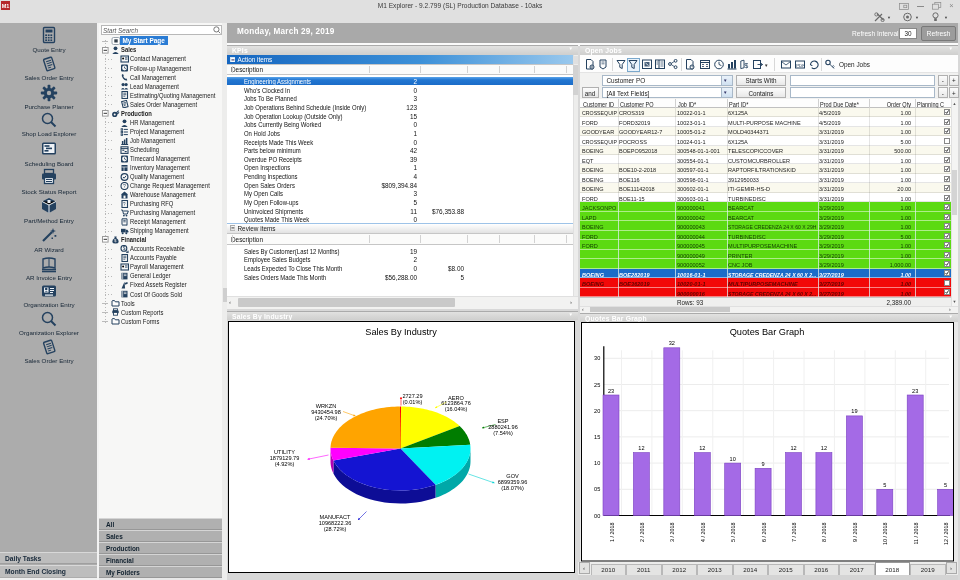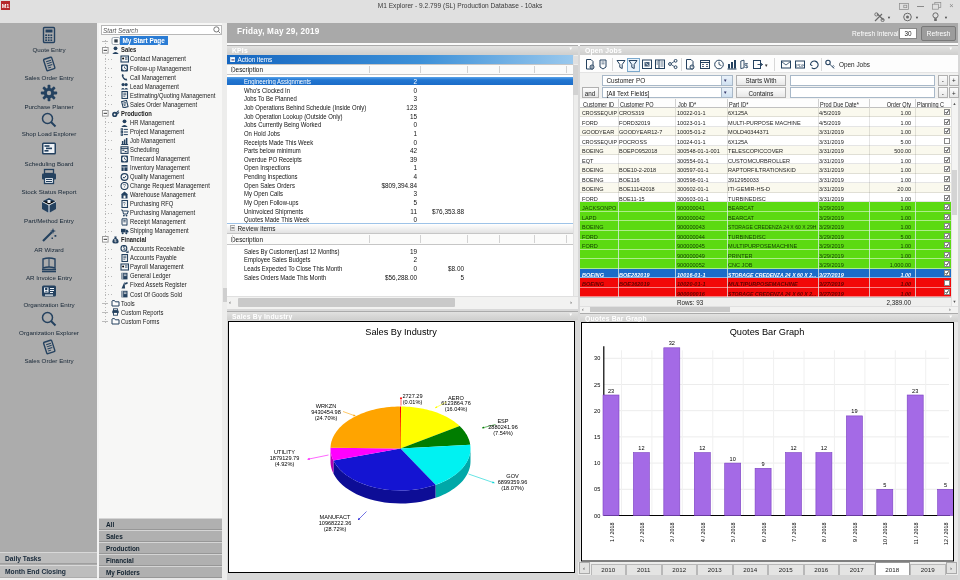--- a/index.html
+++ b/index.html
@@ -378,21 +378,21 @@
 <div class="abs" style="left:99px;top:517.5px;width:123px;height:12px;background:#b0b0b0;border-top:1px solid #d5d5d5;border-bottom:1px solid #979797;color:#10202e;font-weight:bold;font-size:6.4px;padding:2px 0 0 7px;">All</div>
 <div class="abs" style="left:99px;top:529.5px;width:123px;height:12px;background:#b0b0b0;border-top:1px solid #d5d5d5;border-bottom:1px solid #979797;color:#10202e;font-weight:bold;font-size:6.4px;padding:2px 0 0 7px;">Sales</div>
 <div class="abs" style="left:99px;top:541.5px;width:123px;height:12px;background:#b0b0b0;border-top:1px solid #d5d5d5;border-bottom:1px solid #979797;color:#10202e;font-weight:bold;font-size:6.4px;padding:2px 0 0 7px;">Production</div>
 <div class="abs" style="left:99px;top:553.5px;width:123px;height:12px;background:#b0b0b0;border-top:1px solid #d5d5d5;border-bottom:1px solid #979797;color:#10202e;font-weight:bold;font-size:6.4px;padding:2px 0 0 7px;">Financial</div>
 <div class="abs" style="left:99px;top:565.5px;width:123px;height:12px;background:#b0b0b0;border-top:1px solid #d5d5d5;border-bottom:1px solid #979797;color:#10202e;font-weight:bold;font-size:6.4px;padding:2px 0 0 7px;">My Folders</div>
 <div class="abs" style="left:99px;top:577.5px;width:123px;height:2.5px;background:#e8e8e8;"></div>
 <div class="abs" style="left:222px;top:23px;width:5px;height:557px;background:#ededec;"></div>
 <div class="abs" style="left:222.5px;top:288px;width:4px;height:14px;background:#cfcfcf;"></div>
 <div class="abs" style="left:227px;top:42.5px;width:731px;height:3px;background:#fbfbfb;"></div>
 <div class="abs" style="left:227px;top:23px;width:731px;height:19.5px;background:#a9a9a9;"></div>
-<div class="abs" style="left:237px;top:27px;font-size:8.2px;font-weight:bold;color:#fff;letter-spacing:0.2px;">Friday, May 29, 2019</div>
+<div class="abs" style="left:237px;top:27px;font-size:8.2px;font-weight:bold;color:#fff;letter-spacing:0.2px;">Monday, March 29, 2019</div>
 <div class="abs" style="left:852px;top:29.5px;font-size:6.6px;color:#fff;">Refresh Interval</div>
 <div class="abs" style="left:899px;top:27.5px;width:18px;height:11px;background:#fff;border:1px solid #888;font-size:6.4px;color:#222;text-align:center;padding-top:1.8px;">30</div>
 <div class="abs" style="left:921px;top:26px;width:35px;height:14.5px;background:#9c9c9c;border:1px solid #787878;border-radius:2px;color:#fff;font-size:6.8px;text-align:center;padding-top:3px;">Refresh</div>
 <div class="abs" style="left:227px;top:45px;width:351px;height:264px;background:#fff;"></div>
 <div class="hdrbar" style="left:227px;top:45px;width:351px;height:9.5px;">
     <span class="cap">KPIs</span>
     <span class="arr">▼</span>
   </div>
 <div class="abs" style="left:227px;top:55px;width:351px;height:8.8px;background:linear-gradient(90deg,#1566c0 0%,#3c90d8 55%,#9ccaee 100%);"></div>
 <svg class="abs" style="left:229.5px;top:56.8px" width="5.4" height="5.4" viewBox="0 0 5 5">

